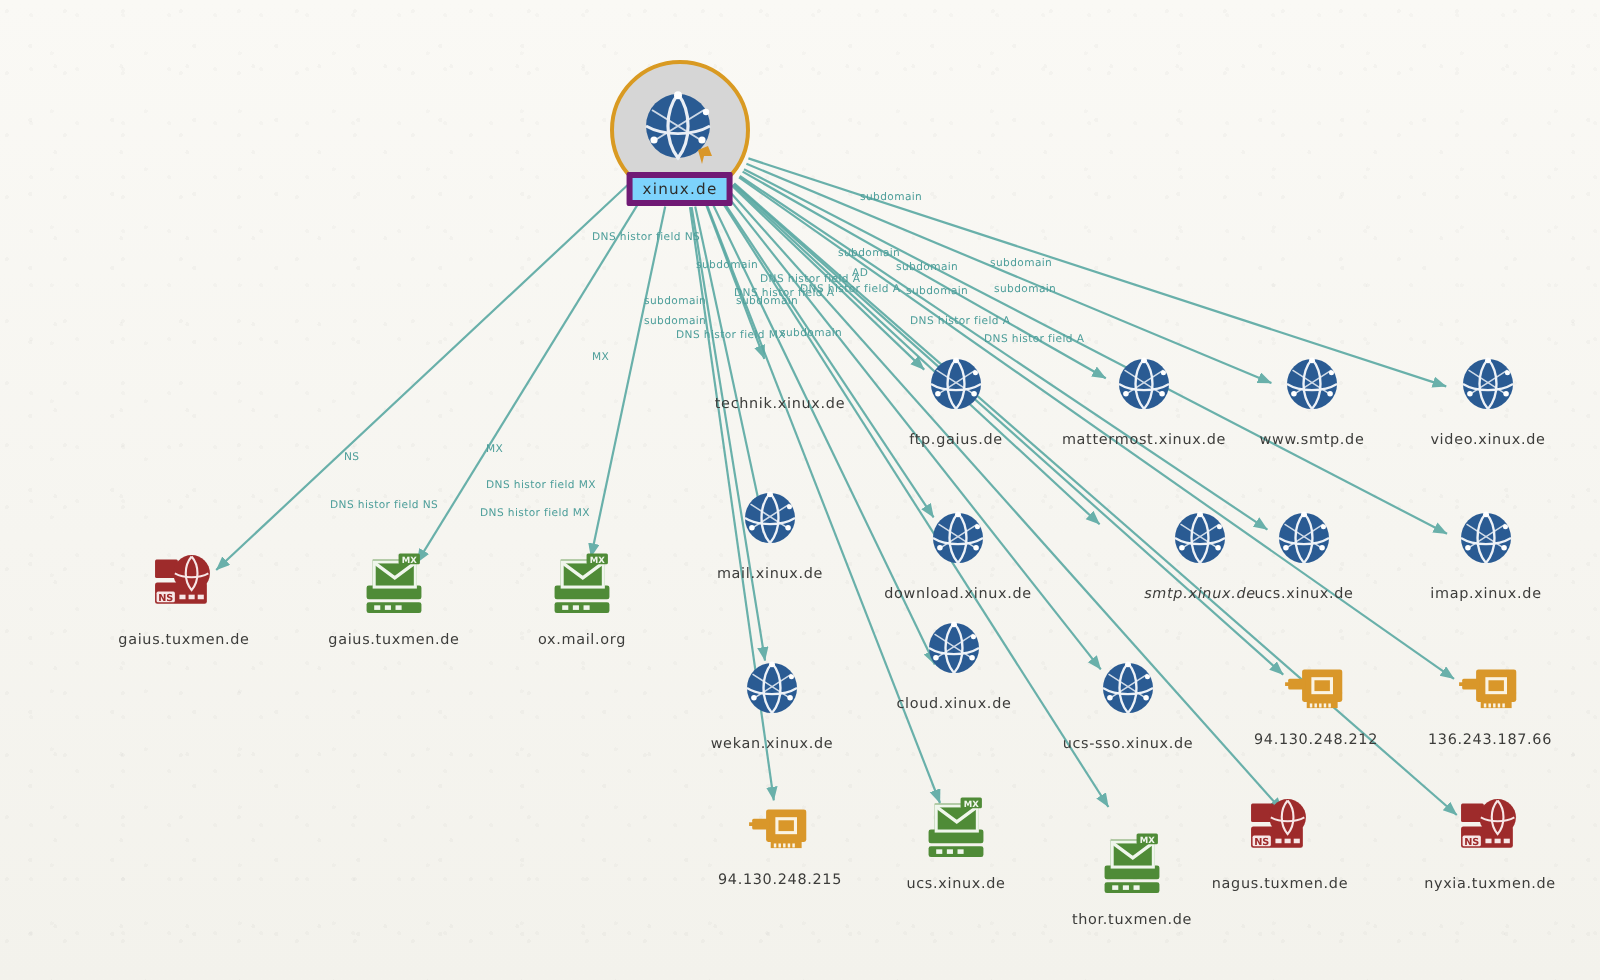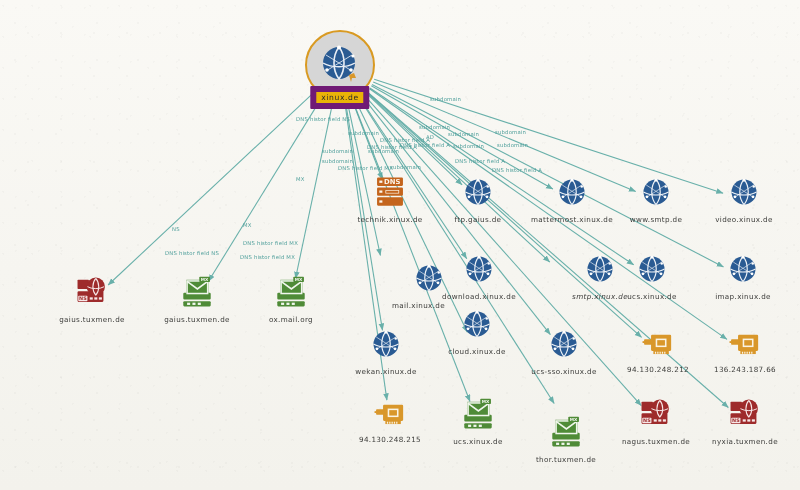--- a/index.html
+++ b/index.html
@@ -35,21 +35,21 @@
 
   
   #root-node{position:absolute;transform:translate(-50%,-50%);width:76px;height:76px;}
   #root-circle{
     width:70px;height:70px;border-radius:50%;
     background:#d6d6d6;border:2.5px solid #d99a22;
     box-sizing:border-box;position:relative;margin:0 auto;
   }
   #root-label{
     position:absolute;left:50%;top:56px;transform:translateX(-50%);
-    background:#eab308;border:6px solid #701a75;
+    background:#7dd3fc;border:3px solid #701a75;
     padding:1px 5px;font-size:7.6px;letter-spacing:.6px;color:#2d2d2b;
     white-space:nowrap;border-radius:1px;
   }
   .elabel{
     position:absolute;font-size:5.3px;letter-spacing:.2px;
     color:#4d9e9a;white-space:nowrap;transform-origin:0 50%;
     font-family:"DejaVu Sans", sans-serif;
   }
 </style>
 </head>
@@ -160,31 +160,20 @@
     <rect x="23" y="35" width="4" height="3" fill="#f0f6ec"></rect>
     <rect x="8" y="5" width="29" height="19" fill="#4f8b37"></rect>
     <path d="M9 7 L22.5 17 L36 7" fill="none" stroke="#f0f6ec" stroke-width="2.2"></path>
     <rect x="9" y="6.5" width="27" height="16.5" fill="none" stroke="#f0f6ec" stroke-width="2"></rect>
     <rect x="25" y="1" width="14" height="7" rx="1" fill="#4f8b37"></rect>
     <text x="32" y="7" font-family="DejaVu Sans" font-size="5.6" font-weight="bold" fill="#f0f6ec" text-anchor="middle">MX</text>
   </svg></span>
         <span class="nlabel">ox.mail.org</span>
       </div>
       <div class="node" style="left: 390px; top: 200px;">
-        <span class="glyph"><svg width="34" height="32" viewBox="0 0 44 42">
-    <rect x="5" y="2" width="34" height="11" rx="1.5" fill="#c4651d"></rect>
-    <rect x="5" y="15" width="34" height="11" rx="1.5" fill="#c4651d"></rect>
-    <rect x="5" y="28" width="34" height="11" rx="1.5" fill="#c4651d"></rect>
-    <rect x="8" y="6" width="4" height="3" fill="#fdf3e6"></rect>
-    <rect x="8" y="19" width="4" height="3" fill="#fdf3e6"></rect>
-    <rect x="8" y="32" width="4" height="3" fill="#fdf3e6"></rect>
-    <text x="25" y="11" font-family="DejaVu Sans" font-size="9" font-weight="bold" fill="#fdf3e6" text-anchor="middle">DNS</text>
-    <rect x="16" y="18.5" width="18" height="4.5" fill="#fdf3e6"></rect>
-    <rect x="17" y="19.4" width="16" height="2.7" fill="#c4651d"></rect>
-  </svg></span>
         <span class="nlabel">technik.xinux.de</span>
       </div>
       <div class="node" style="left: 478px; top: 200px;">
         <span class="glyph"><svg width="32" height="32" viewBox="0 0 46 46">
     <circle cx="23" cy="23" r="18" fill="#2a5b93"></circle>
     <path d="M23 5 a18 24 0 0 0 0 36 a18 24 0 0 0 0 -36" fill="none" stroke="#eef2f7" stroke-width="1.7"></path>
     <path d="M5 23 a24 13 0 0 0 36 0" fill="none" stroke="#eef2f7" stroke-width="1.5"></path>
     <path d="M9 13 L37 31 M9 31 L37 13" stroke="#eef2f7" stroke-width="1.1" opacity=".85"></path>
     <circle cx="23" cy="6" r="2.1" fill="#ffffff"></circle>
     <circle cx="10" cy="30" r="2" fill="#ffffff"></circle>
@@ -225,21 +214,21 @@
     <path d="M23 5 a18 24 0 0 0 0 36 a18 24 0 0 0 0 -36" fill="none" stroke="#eef2f7" stroke-width="1.7"></path>
     <path d="M5 23 a24 13 0 0 0 36 0" fill="none" stroke="#eef2f7" stroke-width="1.5"></path>
     <path d="M9 13 L37 31 M9 31 L37 13" stroke="#eef2f7" stroke-width="1.1" opacity=".85"></path>
     <circle cx="23" cy="6" r="2.1" fill="#ffffff"></circle>
     <circle cx="10" cy="30" r="2" fill="#ffffff"></circle>
     <circle cx="36" cy="30" r="2" fill="#ffffff"></circle>
     <circle cx="37" cy="15" r="1.8" fill="#ffffff"></circle>
   </svg></span>
         <span class="nlabel">video.xinux.de</span>
       </div>
-      <div class="node" style="left: 385px; top: 286px; text-align: right;">
+      <div class="node" style="left: 385px; top: 267px;">
         <span class="glyph"><svg width="32" height="32" viewBox="0 0 46 46">
     <circle cx="23" cy="23" r="18" fill="#2a5b93"></circle>
     <path d="M23 5 a18 24 0 0 0 0 36 a18 24 0 0 0 0 -36" fill="none" stroke="#eef2f7" stroke-width="1.7"></path>
     <path d="M5 23 a24 13 0 0 0 36 0" fill="none" stroke="#eef2f7" stroke-width="1.5"></path>
     <path d="M9 13 L37 31 M9 31 L37 13" stroke="#eef2f7" stroke-width="1.1" opacity=".85"></path>
     <circle cx="23" cy="6" r="2.1" fill="#ffffff"></circle>
     <circle cx="10" cy="30" r="2" fill="#ffffff"></circle>
     <circle cx="36" cy="30" r="2" fill="#ffffff"></circle>
     <circle cx="37" cy="15" r="1.8" fill="#ffffff"></circle>
   </svg></span>
@@ -407,21 +396,21 @@
     <rect x="16" y="35" width="4" height="3" fill="#f0f6ec"></rect>
     <rect x="23" y="35" width="4" height="3" fill="#f0f6ec"></rect>
     <rect x="8" y="5" width="29" height="19" fill="#4f8b37"></rect>
     <path d="M9 7 L22.5 17 L36 7" fill="none" stroke="#f0f6ec" stroke-width="2.2"></path>
     <rect x="9" y="6.5" width="27" height="16.5" fill="none" stroke="#f0f6ec" stroke-width="2"></rect>
     <rect x="25" y="1" width="14" height="7" rx="1" fill="#4f8b37"></rect>
     <text x="32" y="7" font-family="DejaVu Sans" font-size="5.6" font-weight="bold" fill="#f0f6ec" text-anchor="middle">MX</text>
   </svg></span>
         <span class="nlabel">thor.tuxmen.de</span>
       </div>
-      <div class="node" style="left: 656px; top: 422px;">
+      <div class="node" style="left: 640px; top: 422px;">
         <span class="glyph"><svg width="34" height="32" viewBox="0 0 44 42">
     <rect x="3" y="5" width="15" height="12" rx="1" fill="#9e2b2b"></rect>
     <rect x="3" y="20" width="34" height="14" rx="1.5" fill="#9e2b2b"></rect>
     <circle cx="27" cy="14" r="12" fill="#9e2b2b"></circle>
     <path d="M27 3 a12 15 0 0 0 0 22 a12 15 0 0 0 0 -22" fill="none" stroke="#f7e7e7" stroke-width="1.4"></path>
     <path d="M16 14 a15 8 0 0 0 22 0" fill="none" stroke="#f7e7e7" stroke-width="1.3"></path>
     <rect x="4" y="26" width="12" height="7" rx="1" fill="#f7e7e7"></rect>
     <text x="10" y="32" font-family="DejaVu Sans" font-size="6.4" font-weight="bold" fill="#9e2b2b" text-anchor="middle">NS</text>
     <rect x="19" y="28" width="4" height="3" fill="#f7e7e7"></rect>
     <rect x="25" y="28" width="4" height="3" fill="#f7e7e7"></rect>

